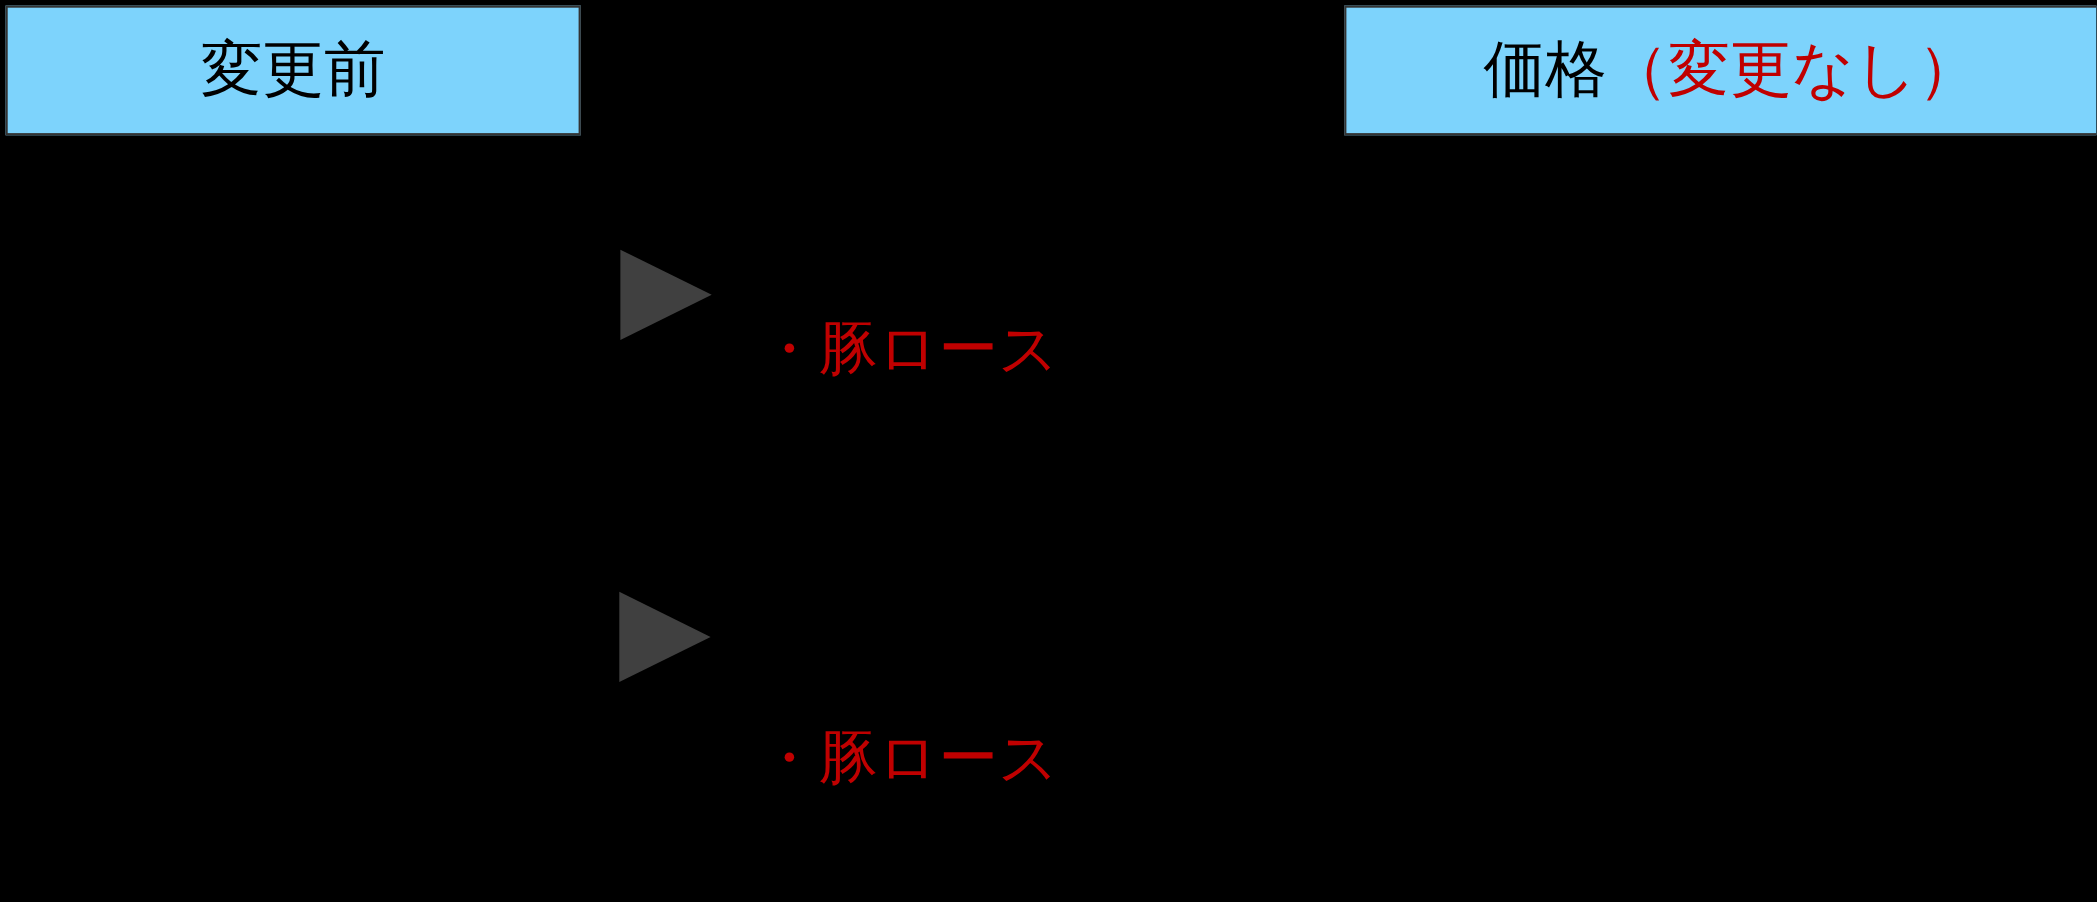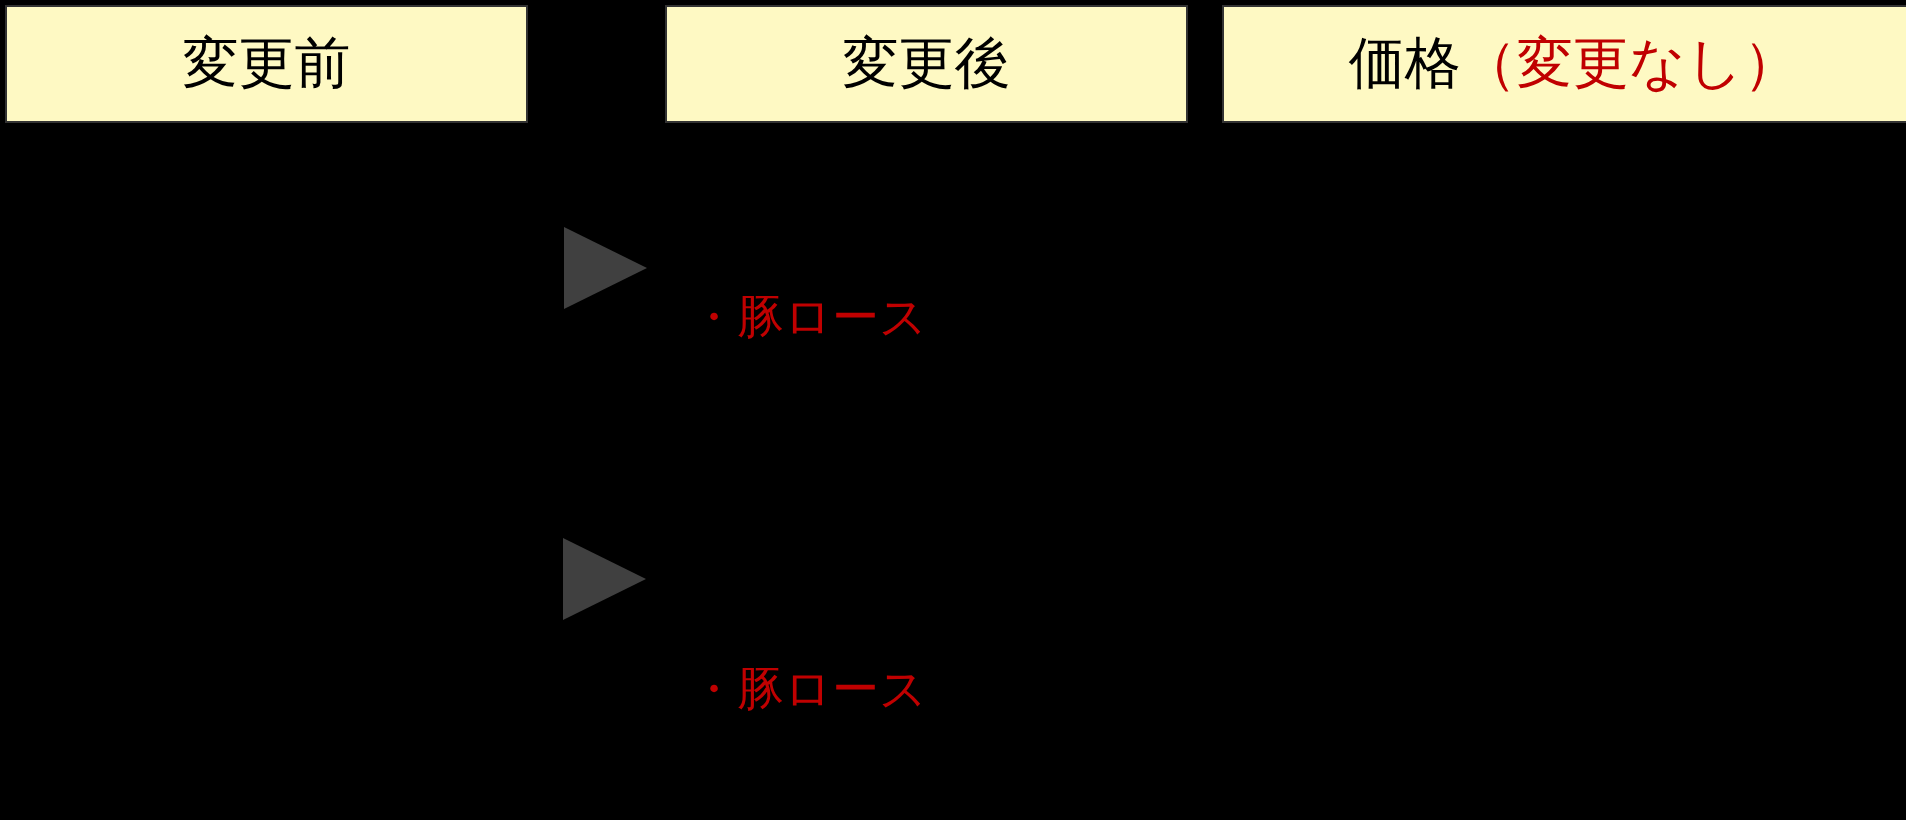--- a/index.html
+++ b/index.html
@@ -13,21 +13,21 @@
     width: 1906px;
     height: 820px;
     background: #000000;
     overflow: hidden;
   }
   
   .hcell {
     position: absolute;
     top: 5px;
     height: 118px;
-    background: #fef9c3;
+    background: #7dd3fc;
     border: 2px solid #333333;
     box-sizing: border-box;
     display: flex;
     align-items: center;
     justify-content: center;
     font-size: 56px;
     color: #000000;
     white-space: nowrap;
   }
   .cell-before { left: 5px;    width: 523px; }
@@ -45,40 +45,37 @@
     border-top: 41px solid transparent;
     border-bottom: 41px solid transparent;
     border-left: 83px solid #404040;
   }
   .arrow-1 { left: 564px; top: 227px; }
   .arrow-2 { left: 563px; top: 538px; }
   
   .changed-item {
     position: absolute;
     left: 690px;
-    font-size: 47px;
+    font-size: 54px;
     line-height: 56px;
     color: #C00000;
     white-space: nowrap;
   }
   .item-1 { top: 289px; }
   .item-2 { top: 661px; }
 </style>
 </head>
 <body>
 
 <div class="canvas">
 
   <div class="hcell cell-before">
     <span>変更前</span>
   </div>
 
-  <div class="hcell cell-after">
-    <span>変更後</span>
-  </div>
 
   <div class="hcell cell-price">
     <span>価格</span>
       <span class="red-bold">（変更なし）</span>
   </div>
 
   <div class="arrow arrow-1"></div>
   <div class="arrow arrow-2"></div>
 
   <div class="changed-item item-1">・豚ロース</div>

